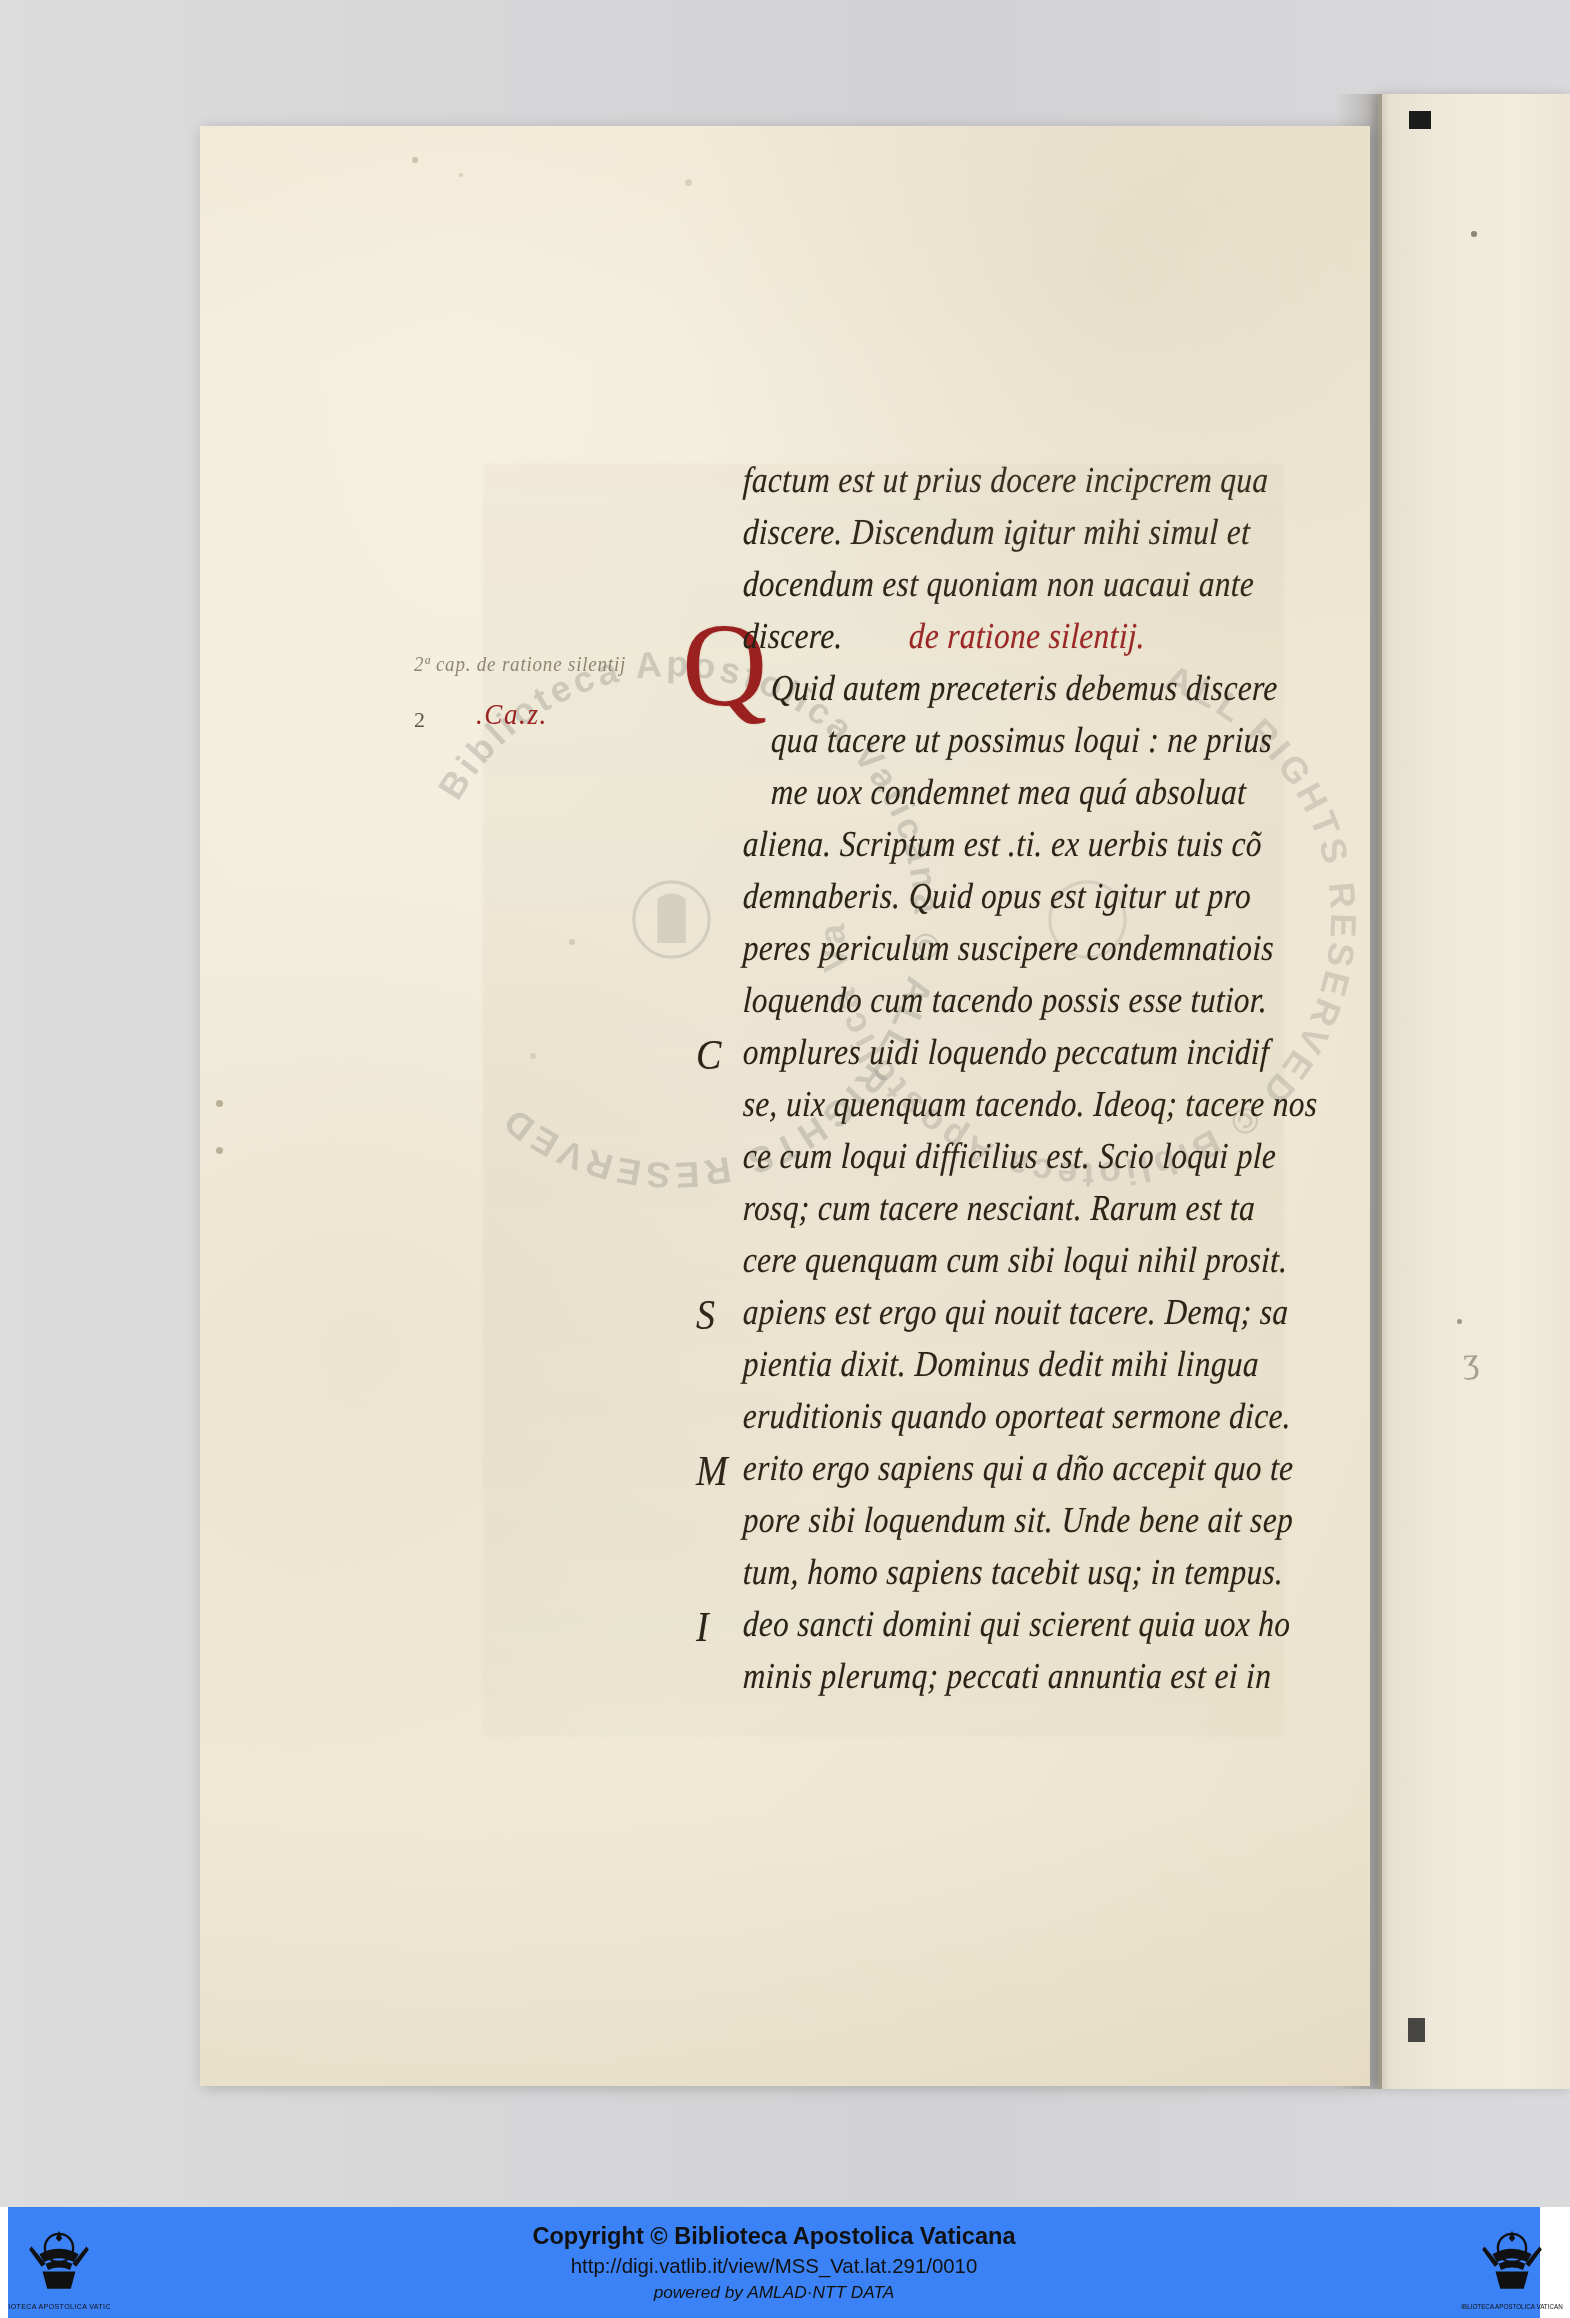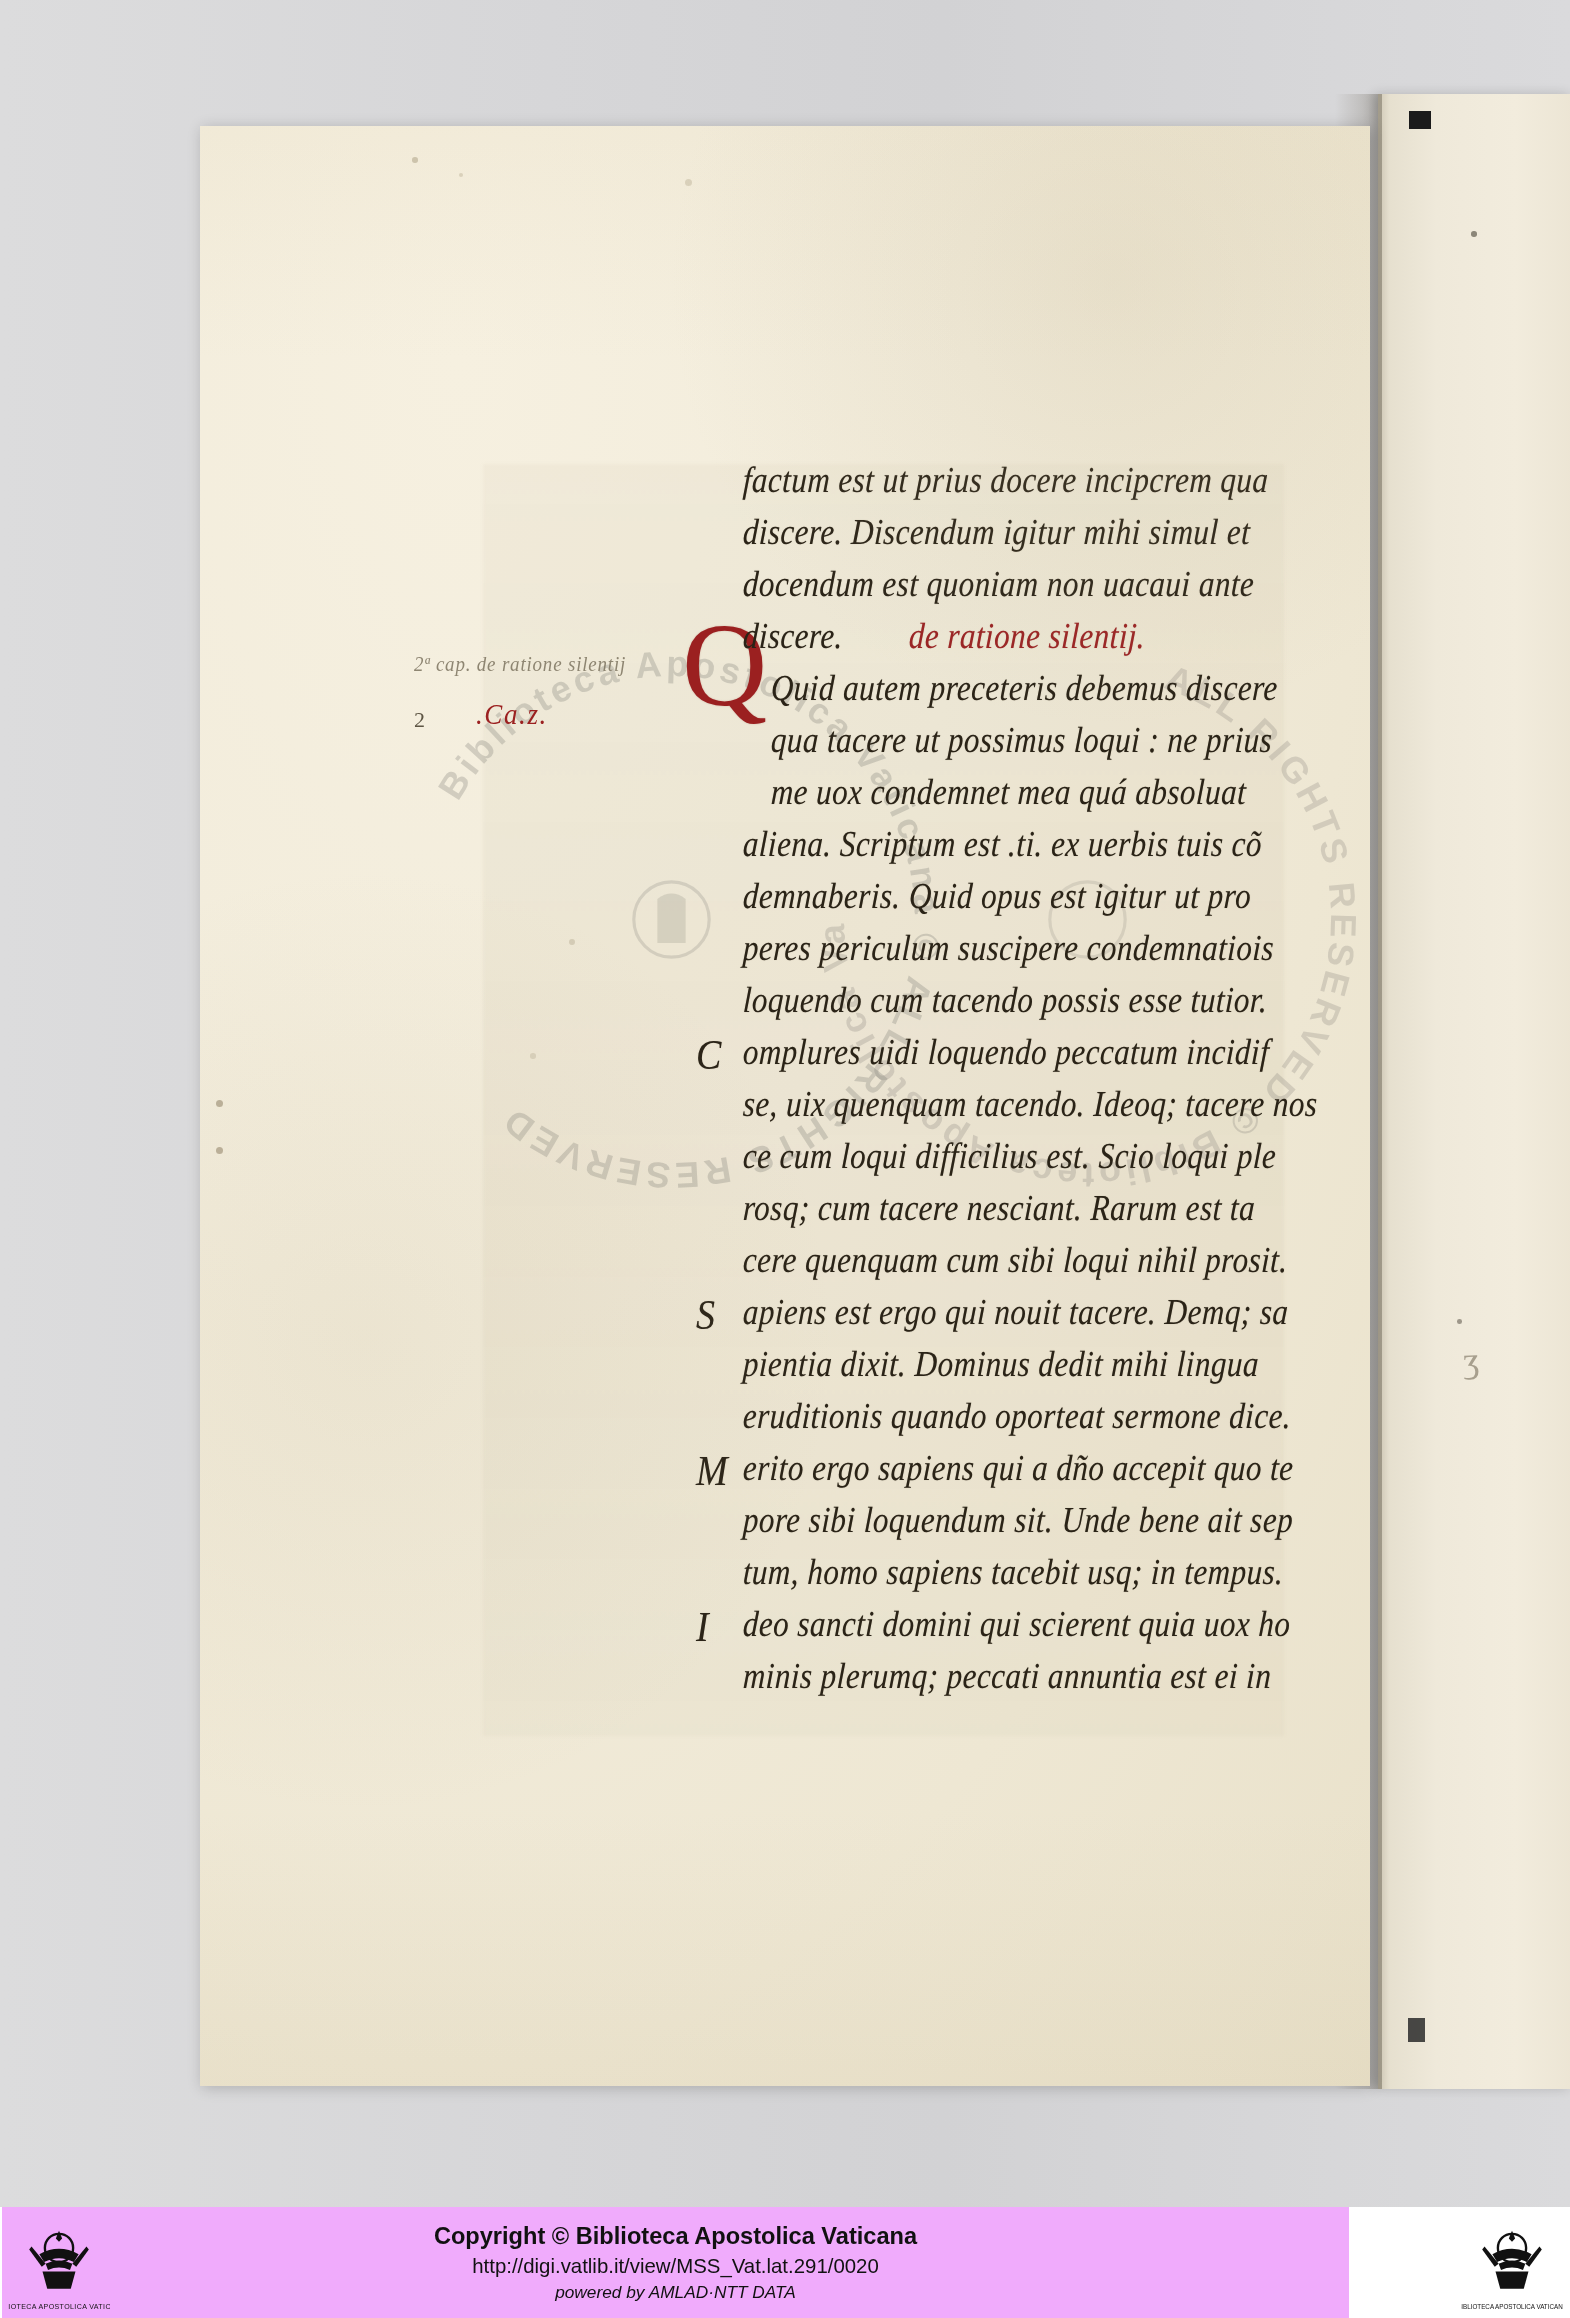--- a/index.html
+++ b/index.html
@@ -248,25 +248,25 @@
     left: 597px;
     top: 503px;
     width: 581px;
     height: 581px;
   }
   .wm-ring { position: absolute; }
 
   
   #footer {
     position: absolute;
-    left: 2px;
+    left: 8px;
     top: 2207px;
-    width: 1347px;
+    width: 1532px;
     height: 112px;
-    background: #f0abfc;
+    background: #3b82f6;
     display: flex;
     align-items: center;
     justify-content: center;
   }
   #footer-text {
     text-align: center;
     font-family: "Liberation Sans", sans-serif;
     color: #111;
   }
   #footer-line1 {
@@ -401,21 +401,21 @@
       </div>
       <div class="line"><span class="txt">minis plerumq; peccati annuntia est ei in</span></div>
     </div>
 
   </div>
 </div>
 
 <div id="footer">
   <div id="footer-text">
     <div id="footer-line1">Copyright © Biblioteca Apostolica Vaticana</div>
-    <div id="footer-line2">http://digi.vatlib.it/view/MSS_Vat.lat.291/0020</div>
+    <div id="footer-line2">http://digi.vatlib.it/view/MSS_Vat.lat.291/0010</div>
     <div id="footer-line3">powered by AMLAD·NTT DATA</div>
   </div>
 </div>
 
 <svg id="footer-seal-left" class="footer-seal" viewBox="0 0 130 130">
   <g fill="#111">
     <path d="M65 24 c-10 0 -18 8 -18 18 0 10 8 18 18 18 10 0 18-8 18-18 0-10-8-18-18-18z" fill="none" stroke="#111" stroke-width="3"></path>
     <path d="M65 20 l4 10 -4 4 -4 -4z"></path>
     <path d="M40 50 q25 -14 50 0 l-6 10 q-19 -10 -38 0z"></path>
     <path d="M48 62 q17 -8 34 0 l-3 8 q-14 -6 -28 0z"></path>

